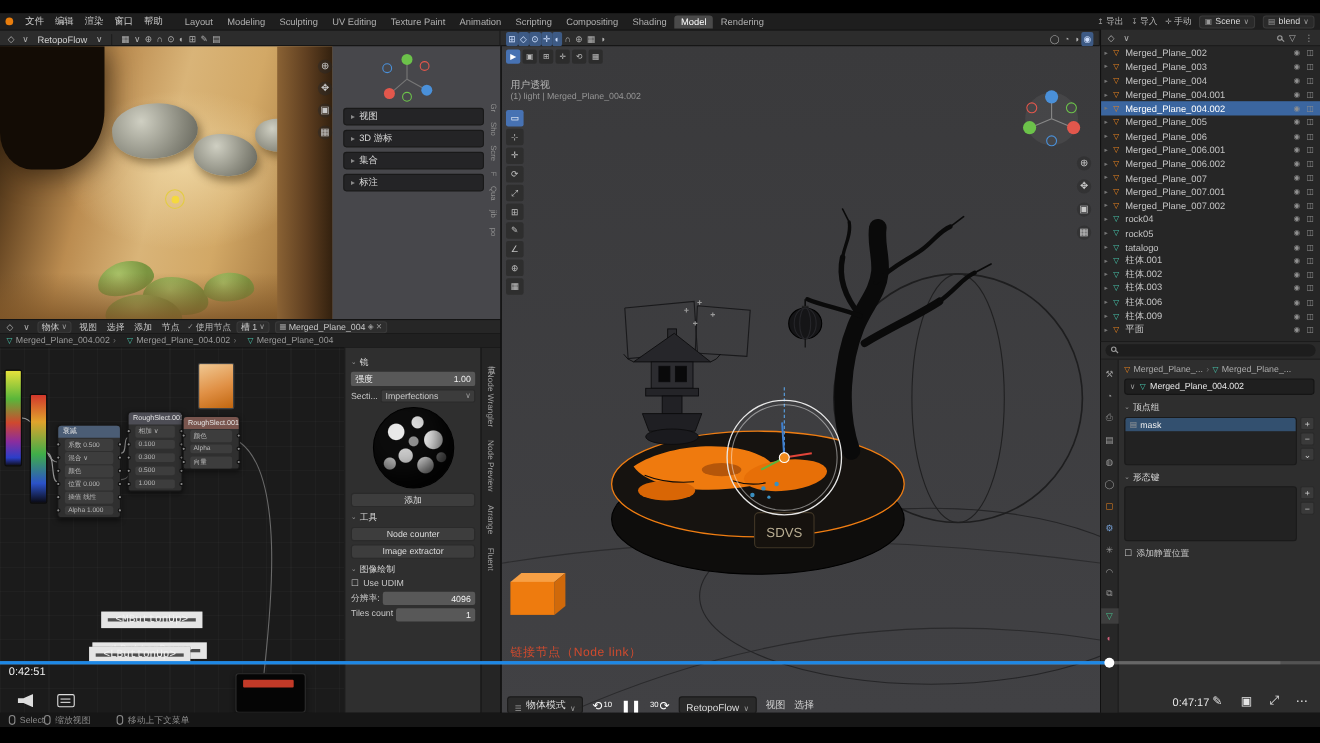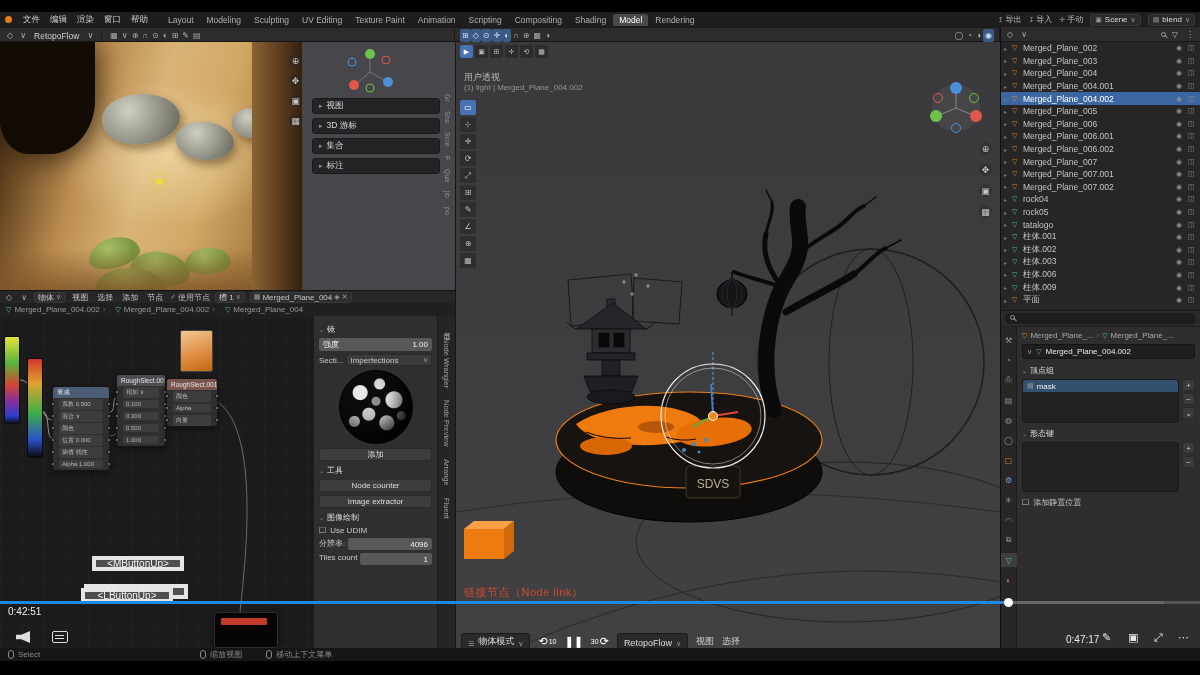--- a/index.html
+++ b/index.html
@@ -145,37 +145,37 @@
 .plist{flex:1;background:#222;border:1px solid #1a1a1a;border-radius:3px;overflow:hidden}
 .plist.h1{height:44px}.plist.h2{height:50px}
 .pl-row{height:12px;display:flex;align-items:center;gap:3px;padding:0 4px;background:#33506f;color:#f0f0f0}
 .sidebtns{display:flex;flex-direction:column;gap:2px}
 .sbtn{width:13px;height:12px;background:#3a3a3a;border:1px solid #2a2a2a;border-radius:2px;display:flex;align-items:center;justify-content:center;color:#ccc;font-size:8px}
 .collapse-bar{background:#353535;border-radius:3px;height:13px;display:flex;align-items:center;gap:4px;padding:0 5px;margin:3px 0;color:#d5d5d5}
 .cb-arrow{font-size:6px;color:#9a9a9a}
 .restrow{display:flex;align-items:center;gap:4px;margin:5px 0;color:#c8c8c8}
 
 
-.keycast{position:absolute;background:#4f4f4f;border:4px solid #e5e5e5;color:#f2f2f2;font-family:Liberation Sans, sans-serif;font-size:10px;display:flex;align-items:center;justify-content:center;z-index:30}
+.keycast{position:absolute;background:#4f4f4f;border:6px solid #e5e5e5;color:#f2f2f2;font-family:Liberation Mono, monospace;font-size:10px;display:flex;align-items:center;justify-content:center;z-index:30}
 .k1{left:92px;top:556px;width:92px;height:15px}
 .k2{left:84px;top:584px;width:104px;height:15px}
 .k3{left:81px;top:588px;width:92px;height:15px}
 .prog-track{position:absolute;left:0;top:601px;width:1200px;height:3px;background:rgba(255,255,255,.18);z-index:40}
 .prog-buf{position:absolute;left:0;top:0;height:3px;width:97%;background:rgba(255,255,255,.12)}
 .prog-fill{position:absolute;left:0;top:0;height:3px;background:#1e88e5}
 .prog-handle{position:absolute;top:598px;width:9px;height:9px;border-radius:50%;background:#fff;z-index:41}
 .ptime{position:absolute;left:8px;top:606px;font-size:10px;color:#f0f0f0;z-index:40}
 .pdur{position:absolute;left:1066px;top:634px;font-size:10px;color:#e8e8e8;z-index:40}
 .spk{position:absolute;left:16px;top:631px;width:14px;height:12px;background:#ddd;clip-path:polygon(0 32%,38% 32%,100% 0,100% 100%,38% 68%,0 68%);z-index:40}
 .notes{position:absolute;left:52px;top:631px;width:16px;height:12px;border:1.5px solid #ddd;border-radius:2px;z-index:40}
 .notes::after{content:"";position:absolute;left:2px;top:3px;width:9px;height:1px;background:#ddd;box-shadow:0 3px 0 #ddd}
 .pricon{position:absolute;top:631px;font-size:11px;color:#e5e5e5;z-index:40}
 .status{position:absolute;left:0;top:648px;width:1200px;height:13px;background:#161616;display:flex;align-items:center;padding:0 8px;color:#8a8a8a;font-size:8px}
 .hint{display:flex;align-items:center;gap:4px}
-.hint:nth-child(2){margin-left:160px}
+.hint:nth-child(2){}
 .hint:nth-child(3){margin-left:24px}
 .mouse-ico{width:6px;height:9px;border:1px solid #8a8a8a;border-radius:3px}
 .blackbar{position:absolute;left:0;top:661px;width:1200px;height:14px;background:#000}
 </style>
 </head>
 <body>
 
 <div id="app">
 
 

